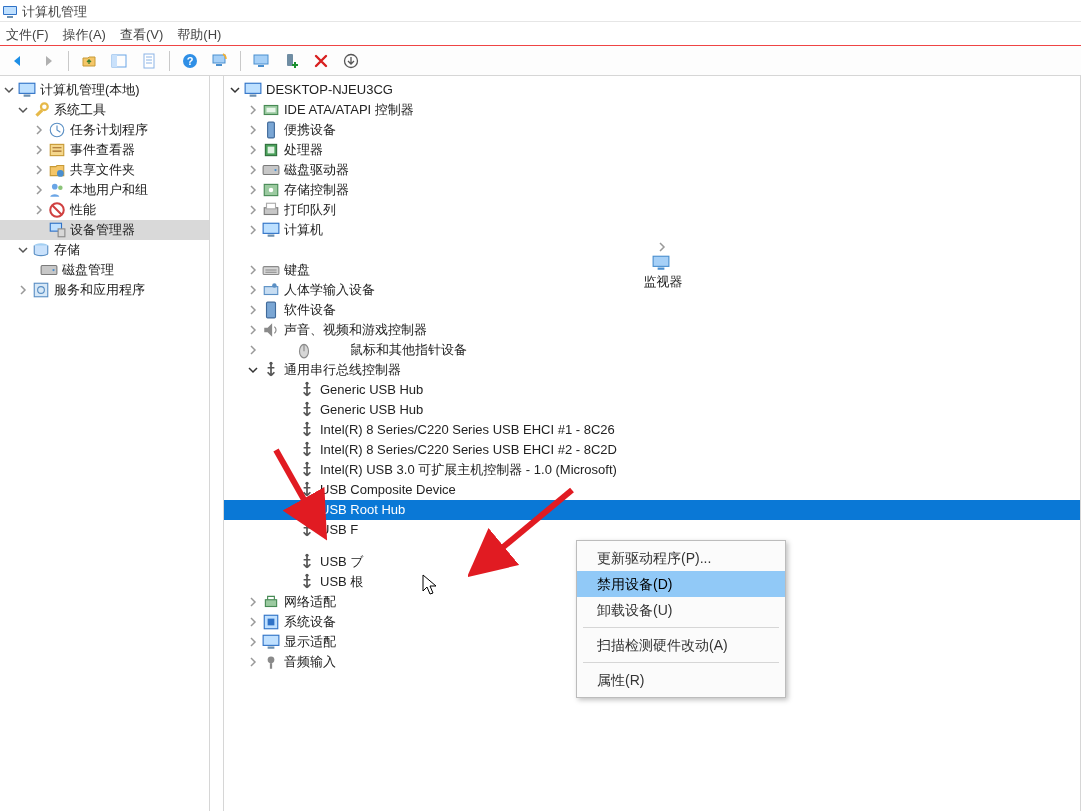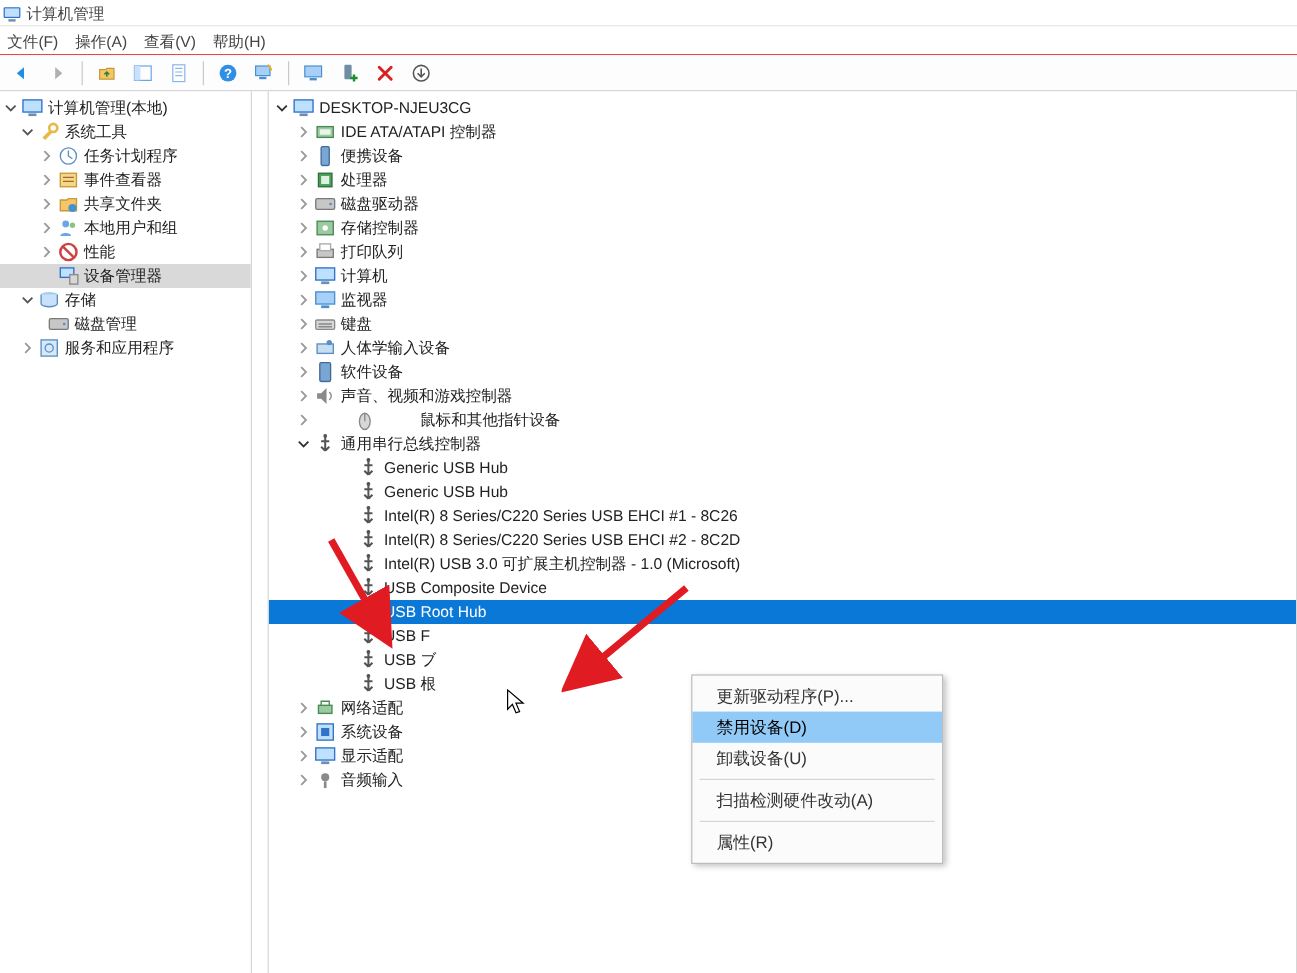--- a/index.html
+++ b/index.html
@@ -508,21 +508,21 @@
                   <span class="ticon">
                     <svg viewBox="0 0 16 16">
                       <rect x="1" y="2" width="14" height="9" fill="#bde0ff" stroke="#2f72c7"></rect>
                       <rect x="5" y="12" width="6" height="2" fill="#6d90b0"></rect>
                     </svg>
                   </span>
                   <span class="label">计算机</span>
                 </div>
               </li>
               <li>
-                <div class="tree-row" style="padding-left: 22px;">
+                <div class="tree-row" style="padding-left: 22px; flex-direction: column;">
                   <span class="expander">
                     <svg viewBox="0 0 10 10">
                       <path d="M3 1l4 4-4 4" fill="none" stroke="#999" stroke-width="1.5"></path>
                     </svg>
                   </span>
                   <span class="ticon">
                     <svg viewBox="0 0 16 16">
                       <rect x="1" y="2" width="14" height="9" fill="#a6d0f7" stroke="#4a8fcf"></rect>
                       <rect x="5" y="12" width="6" height="2" fill="#4a8fcf"></rect>
                     </svg>
@@ -715,21 +715,21 @@
                       <span class="ticon">
                         <svg viewBox="0 0 16 16">
                           <path d="M8 1v12M8 13l-3-3M8 13l3-3M5 6h6" stroke="#555" stroke-width="1.5" fill="none"></path>
                           <circle cx="8" cy="2" r="1.4" fill="#555"></circle>
                         </svg>
                       </span>
                       <span class="label">USB F</span>
                     </div>
                   </li>
                   <li>
-                    <div class="tree-row" style="padding-left: 58px;">
+                    <div class="tree-row" style="padding-left: 58px; margin-top: 12px;">
                       <span class="expander" style="visibility: hidden;"></span>
                       <span class="ticon">
                         <svg viewBox="0 0 16 16">
                           <path d="M8 1v12M8 13l-3-3M8 13l3-3M5 6h6" stroke="#555" stroke-width="1.5" fill="none"></path>
                           <circle cx="8" cy="2" r="1.4" fill="#555"></circle>
                         </svg>
                       </span>
                       <span class="label">USB ブ</span>
                     </div>
                   </li>
@@ -808,21 +808,21 @@
                       <rect x="7" y="9" width="2" height="5" fill="#8a8a8a"></rect>
                     </svg>
                   </span>
                   <span class="label">音频输入</span>
                 </div>
               </li>
             </ul>
         </li>
       </ul>
 
-      <div class="context-menu" style="left:352px; top:486px;">
+      <div class="context-menu" style="left:352px; top:464px;">
         <div class="cm-item">更新驱动程序(P)...</div>
         <div class="cm-item highlight">禁用设备(D)</div>
         <div class="cm-item">卸载设备(U)</div>
         <div class="cm-sep"></div>
         <div class="cm-item">扫描检测硬件改动(A)</div>
         <div class="cm-sep"></div>
         <div class="cm-item">属性(R)</div>
       </div>
 
       <svg class="annotation" style="left:46px; top:368px;" width="60" height="100" viewBox="0 0 60 100">

